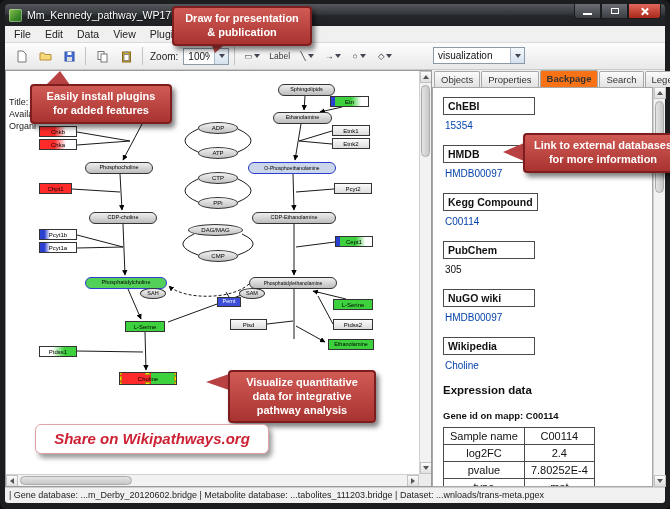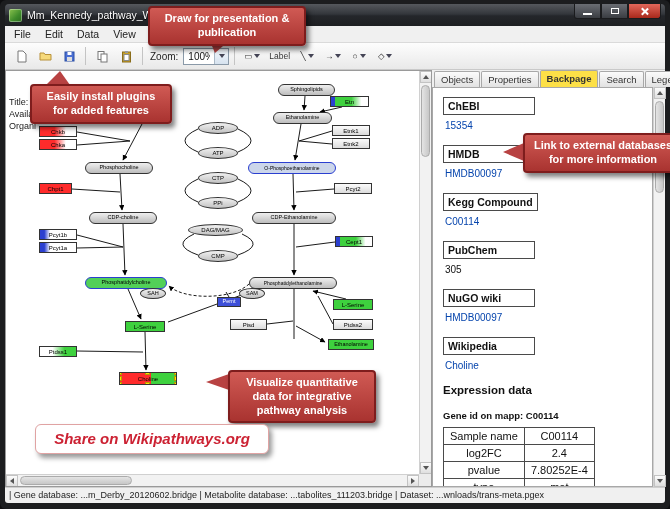--- a/index.html
+++ b/index.html
@@ -87,21 +87,21 @@
   .tri-left{width:0;height:0;border-top:3px solid transparent;border-bottom:3px solid transparent;border-right:4px solid #555;}
   .tri-right{width:0;height:0;border-top:3px solid transparent;border-bottom:3px solid transparent;border-left:4px solid #555;}
   .sb-thumb-v{position:absolute;left:1px;right:1px;background:linear-gradient(90deg,#e4e4e4,#c7c7c7);border:1px solid #ababab;border-radius:5px;}
   .sb-thumb-h{position:absolute;top:1px;bottom:1px;background:linear-gradient(#e4e4e4,#c7c7c7);border:1px solid #ababab;border-radius:5px;}
 
   
   .sidepanel{position:absolute;left:427px;right:0;top:0;bottom:0;background:#f0f0f0;}
   .tabs{position:absolute;left:2px;top:0;right:12px;height:17px;display:flex;align-items:flex-end;}
   .tab{font-size:9.5px;color:#333;padding:2px 6px 2px;background:linear-gradient(#fbfbfb,#e2e2e2);
     border:1px solid #a8a8a8;border-bottom:none;border-radius:2px 2px 0 0;margin-right:1px;cursor:default;white-space:nowrap;}
-  .tab.active{background:#fde047;padding-bottom:3px;font-weight:bold;}
+  .tab.active{background:#f97316;padding-bottom:3px;font-weight:bold;}
   .bp-content{position:absolute;left:0;right:12px;top:17px;bottom:0;background:#fff;border:1px solid #a8a8a8;
     box-sizing:border-box;padding:8px 10px;overflow:hidden;}
   .side-v{right:0;top:17px;bottom:0;}
   .bp-header{display:inline-block;min-width:82px;border:1px solid #4a4a4a;background:#fff;font-weight:bold;
     font-size:10.5px;color:#111;padding:2px 4px;margin-bottom:5px;}
   .bp-link{display:block;color:var(--link-blue,#0645ad);font-size:10px;margin:0 0 13px 2px;text-decoration:none;cursor:pointer;}
   .bp-plain{display:block;color:#111;font-size:10px;margin:0 0 13px 2px;}
   .exp-title{font-weight:bold;font-size:11.5px;color:#111;margin:4px 0 14px;}
   .exp-geneid{font-weight:bold;font-size:9.5px;color:#111;margin-bottom:6px;}
   table.exp{border-collapse:collapse;font-size:11px;color:#111;}
@@ -207,20 +207,26 @@
         <i class="caret"></i>
       </span>
     <span class="tbtn tool">
         <span>○</span>
         <i class="caret"></i>
       </span>
     <span class="tbtn tool">
         <span>◇</span>
         <i class="caret"></i>
       </span>
+    <span class="combo viz">
+      <span class="val">visualization</span>
+      <span class="dd">
+          <i class="caret"></i>
+        </span>
+    </span>
   </div>
 
   <div class="main">
 
     <div class="canvas">
       <div class="info-frag" style="top:26px">Title:</div>
       <div class="info-frag" style="top:38px">Availa</div>
       <div class="info-frag" style="top:50px">Organi</div>
 
       <svg class="edges" width="415" height="405">
@@ -395,21 +401,21 @@
           </span>
       </div>
     </div>
   </div>
 
   <div class="statusbar">
     <span>| Gene database: ...m_Derby_20120602.bridge  | Metabolite database: ...tabolites_111203.bridge  | Dataset: ...wnloads/trans-meta.pgex</span>
   </div>
 </div>
 
-<div class="callout" style="left:148px;top:6px;width:158px">Draw for presentation &amp; publication</div>
+<div class="callout" style="left:172px;top:6px;width:140px">Draw for presentation &amp; publication</div>
 <svg class="tail" style="left:205px;top:39px" width="30" height="16">
     <polygon points="4,0 26,0 10,14" fill="#b84242"></polygon>
   </svg>
 
 <div class="callout" style="left:30px;top:84px;width:142px">Easily install plugins for added features</div>
 <svg class="tail" style="left:46px;top:71px" width="26" height="15">
     <polygon points="14,0 0,14 24,14" fill="#b84242"></polygon>
   </svg>
 
 <div class="callout" style="left:523px;top:133px;width:160px">Link to external databases for more information</div>

